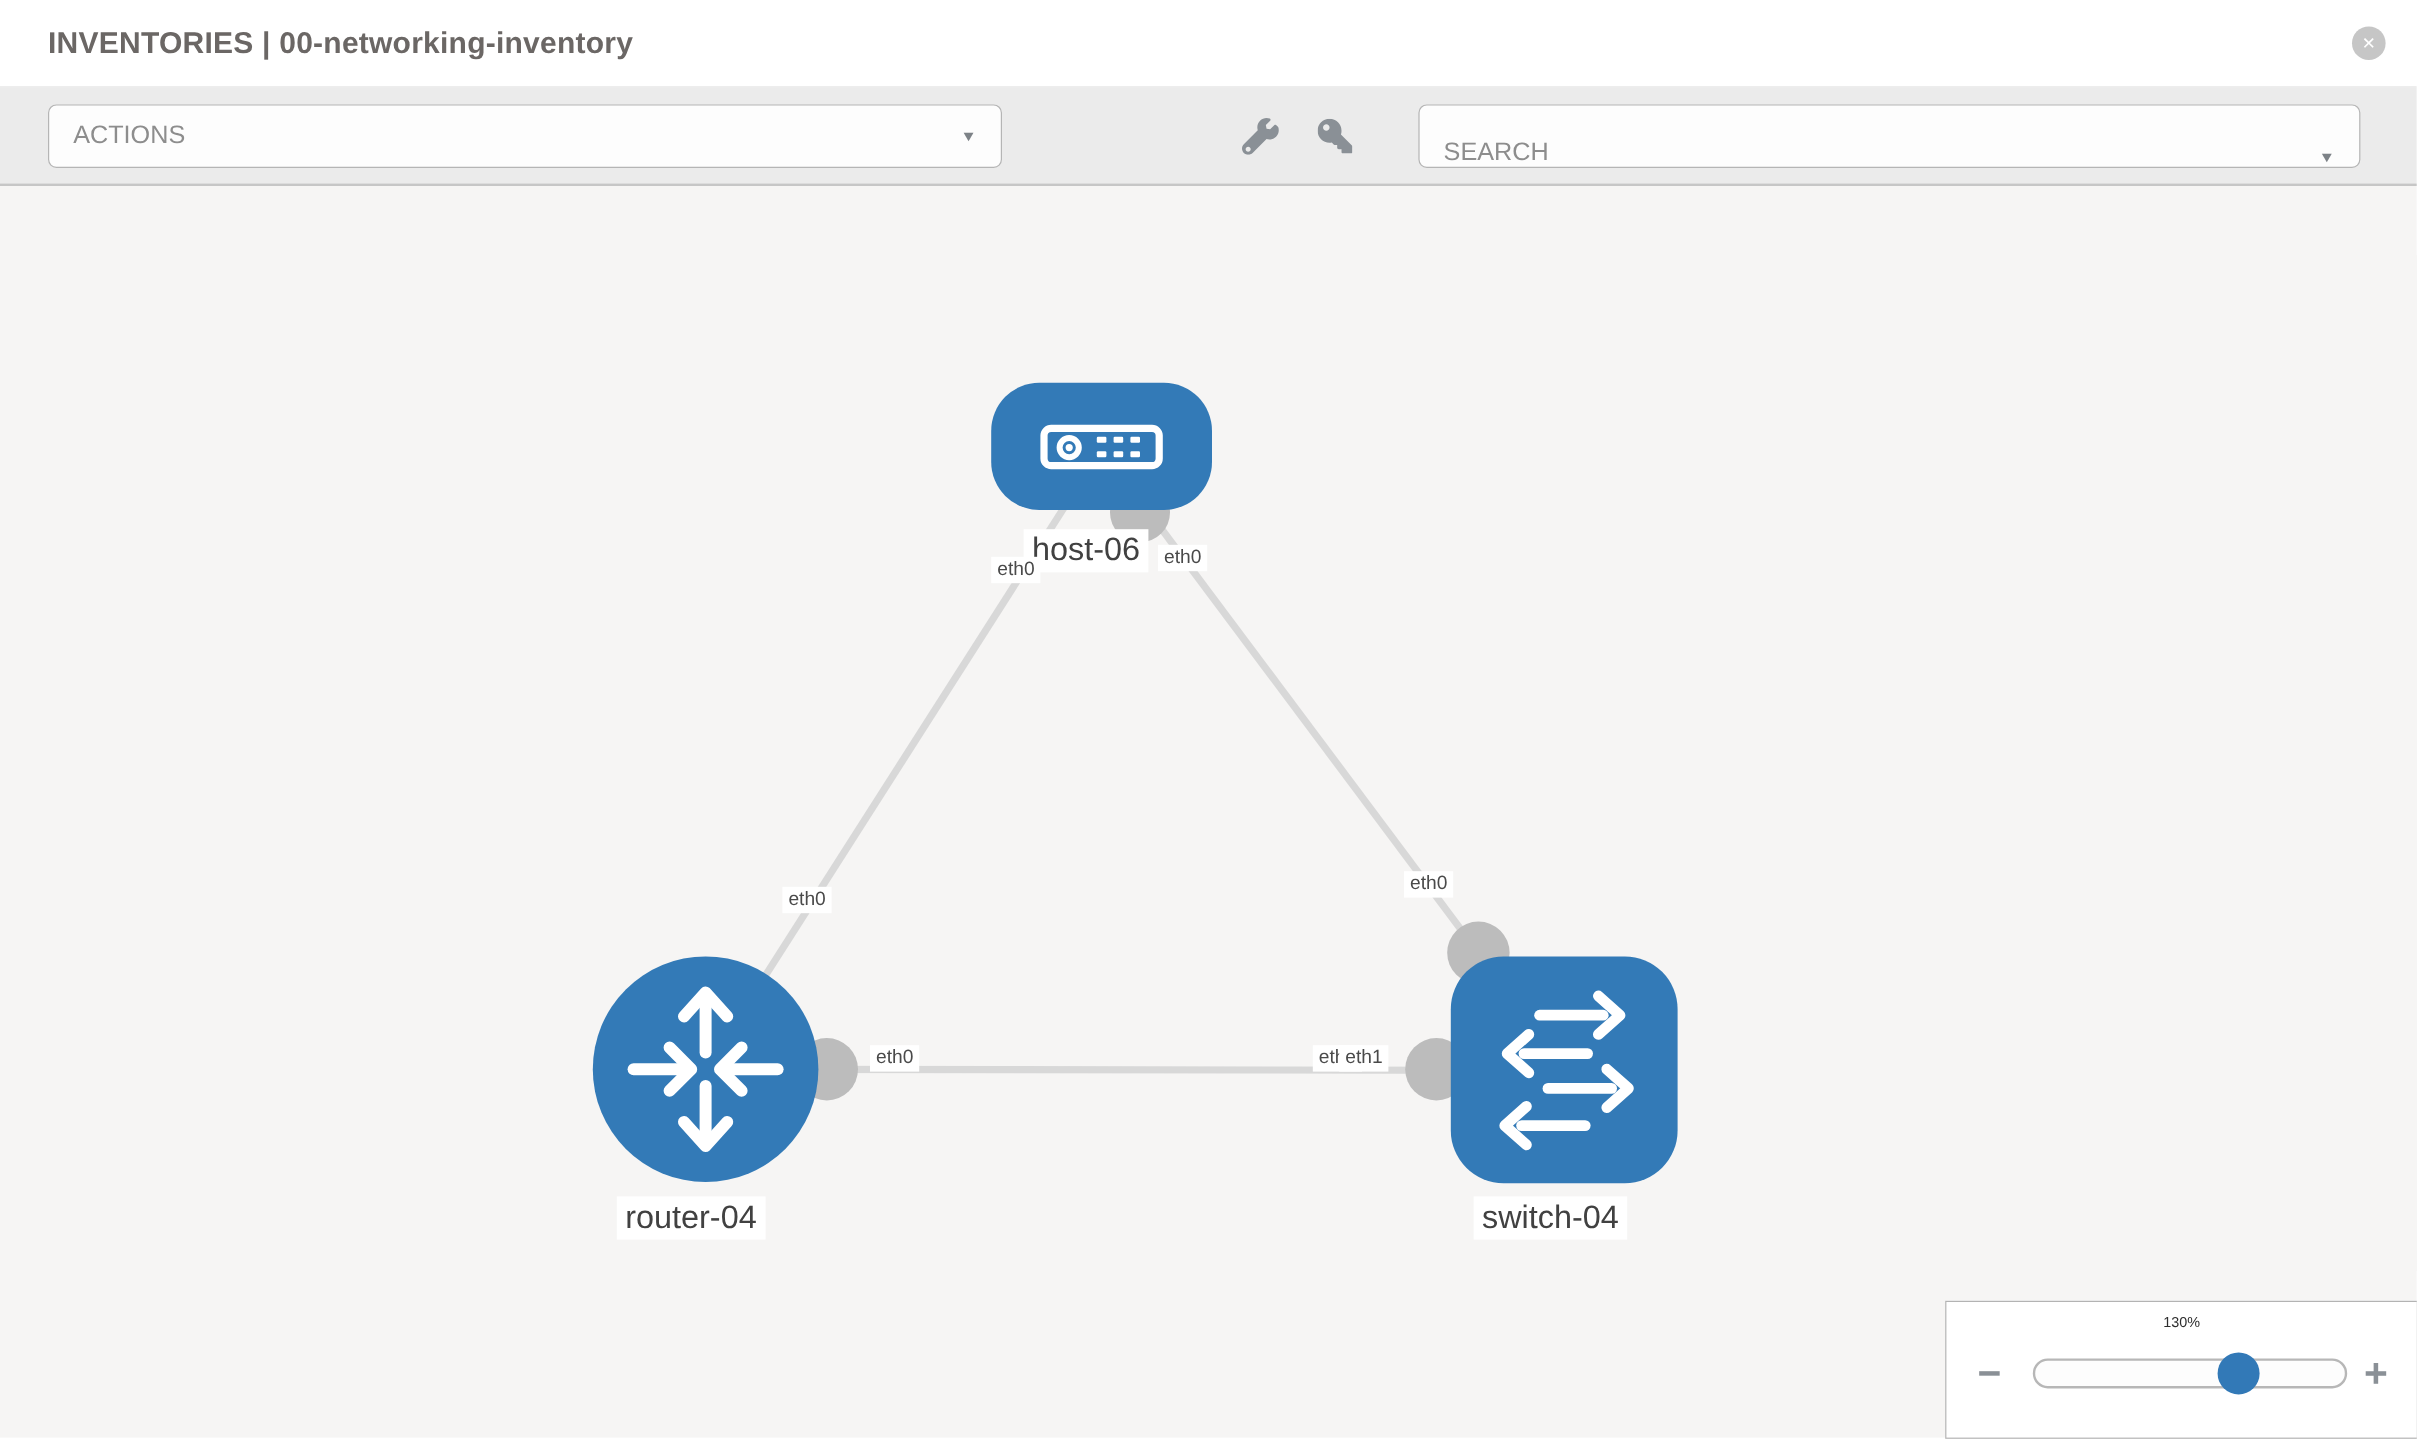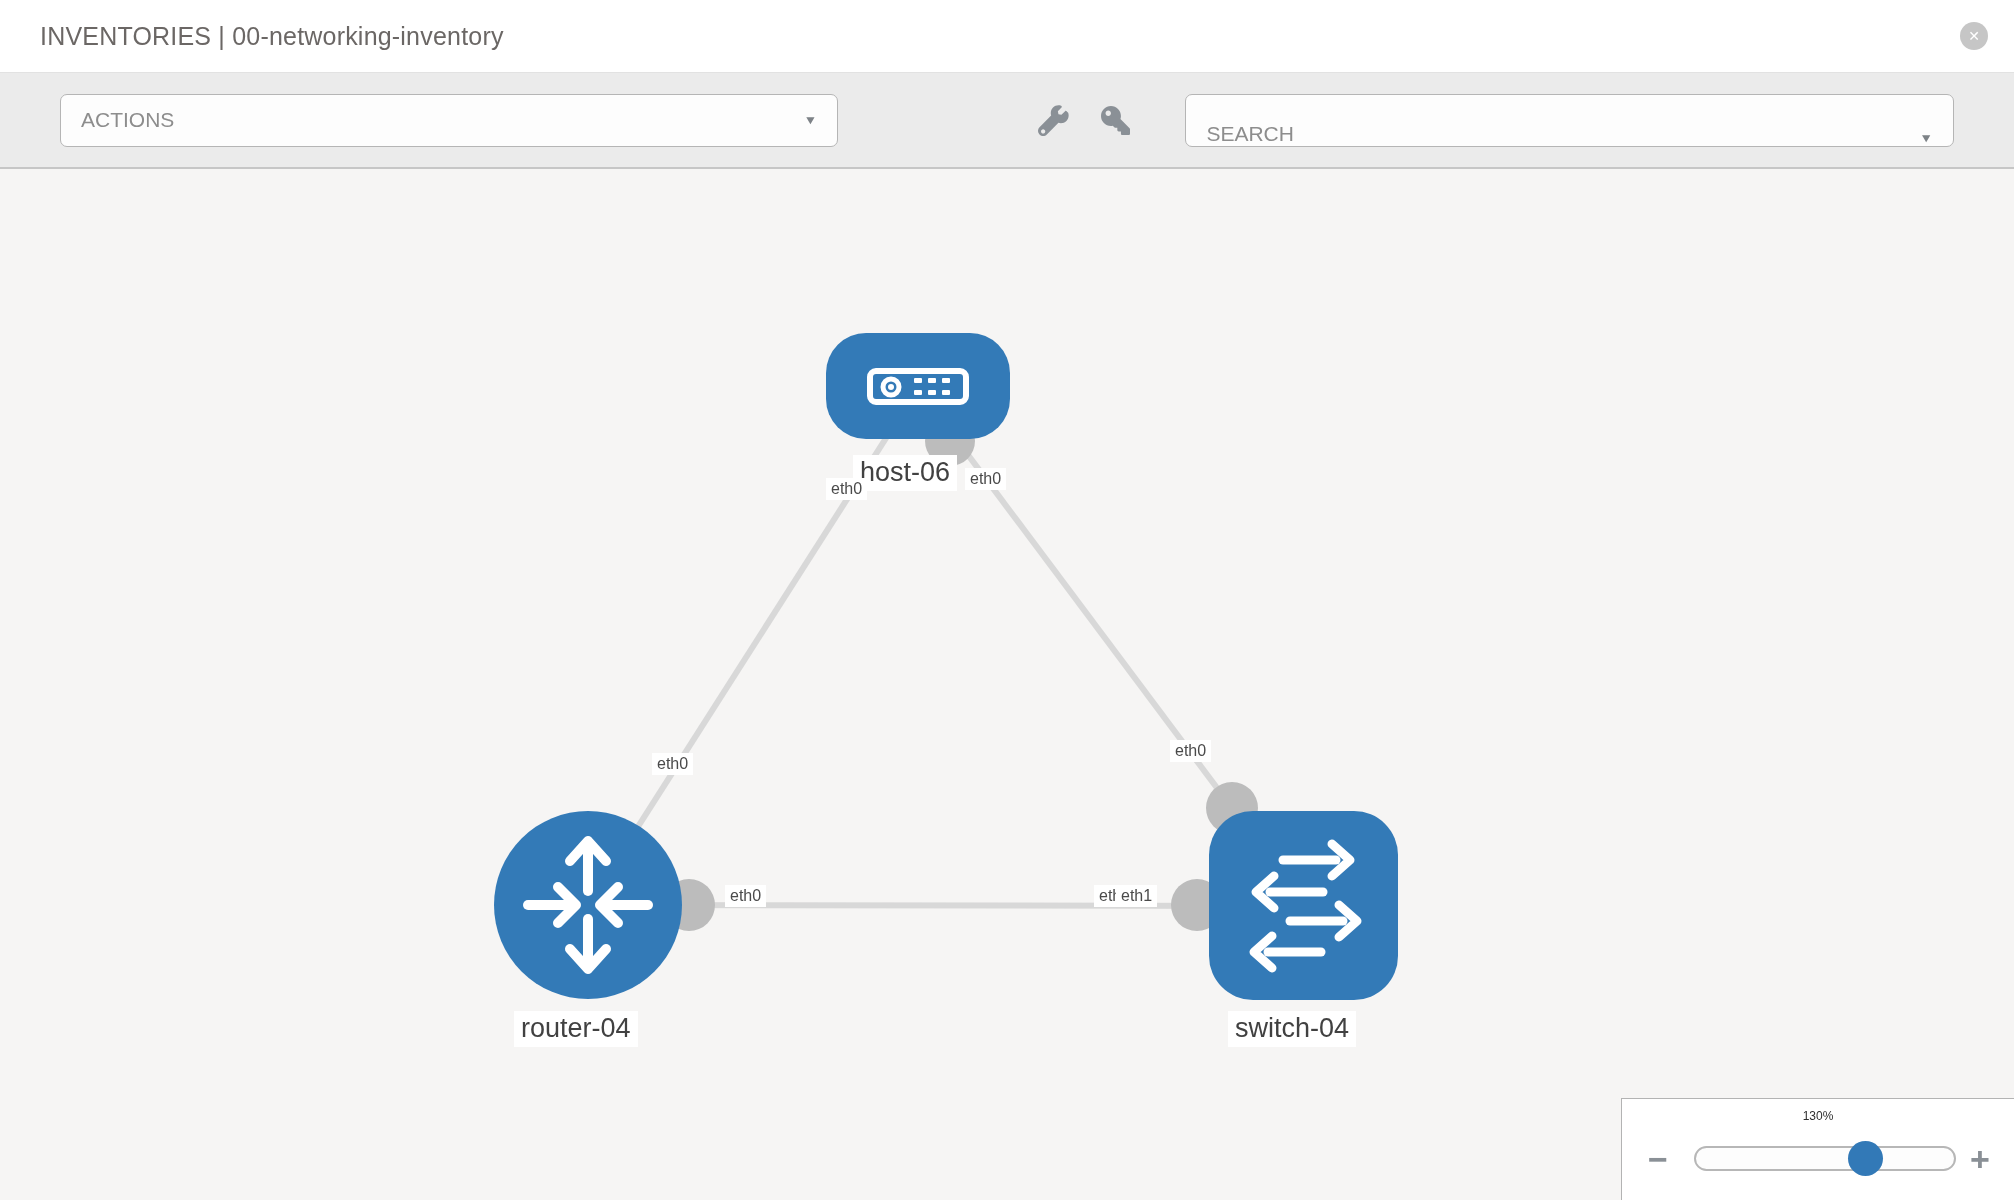--- a/index.html
+++ b/index.html
@@ -2,28 +2,28 @@
 <html><head>
 <meta charset="utf-8">
 <style>
   * { box-sizing: border-box; margin: 0; padding: 0; }
   html,body { width:2014px; height:1200px; overflow:hidden;
     font-family:"Liberation Sans","DejaVu Sans",sans-serif; background:#fff; }
 
   
   .hdr { height:73px; background:#fff; border-bottom:1px solid #e2e2e2;
     display:flex; align-items:center; padding:0 26px 0 40px; }
-  .hdr-title { font-size:25px; font-weight:400; color:#6b6765; letter-spacing:.2px; }
+  .hdr-title { font-size:25px; font-weight:700; color:#6b6765; letter-spacing:.2px; }
   .close-btn { margin-left:auto; width:28px; height:28px; border-radius:50%;
     background:#c6c6c6; color:#fff; font-size:14px; font-weight:700;
     display:flex; align-items:center; justify-content:center; cursor:pointer; }
 
   
-  .tbar { height:96px; background:#ebebeb; border-bottom:2px solid #c6c6c6;
-    display:flex; align-items:center; padding:0 60px; }
+  .tbar { height:82px; background:#ebebeb; border-bottom:2px solid #c6c6c6;
+    display:flex; align-items:center; padding:0 40px; }
   .select-box { height:53px; background:#fdfdfd; border:1.5px solid #b5b5b5;
     border-radius:7px; display:flex; align-items:center; justify-content:space-between;
     padding:0 20px; font-size:21px; color:#8d8d8d; cursor:pointer; }
   .actions-box { width:795px; }
   .search-box  { width:785px; margin-left:55px;align-items:flex-end; }
   .caret { font-size:14px; color:#7d8287; transform:scaleY(.85); }
   .tool-icons { display:flex; align-items:center; margin-left:200px; gap:32px; }
   .icon-btn { background:none; border:none; cursor:pointer; display:flex; align-items:center; }
 
   

